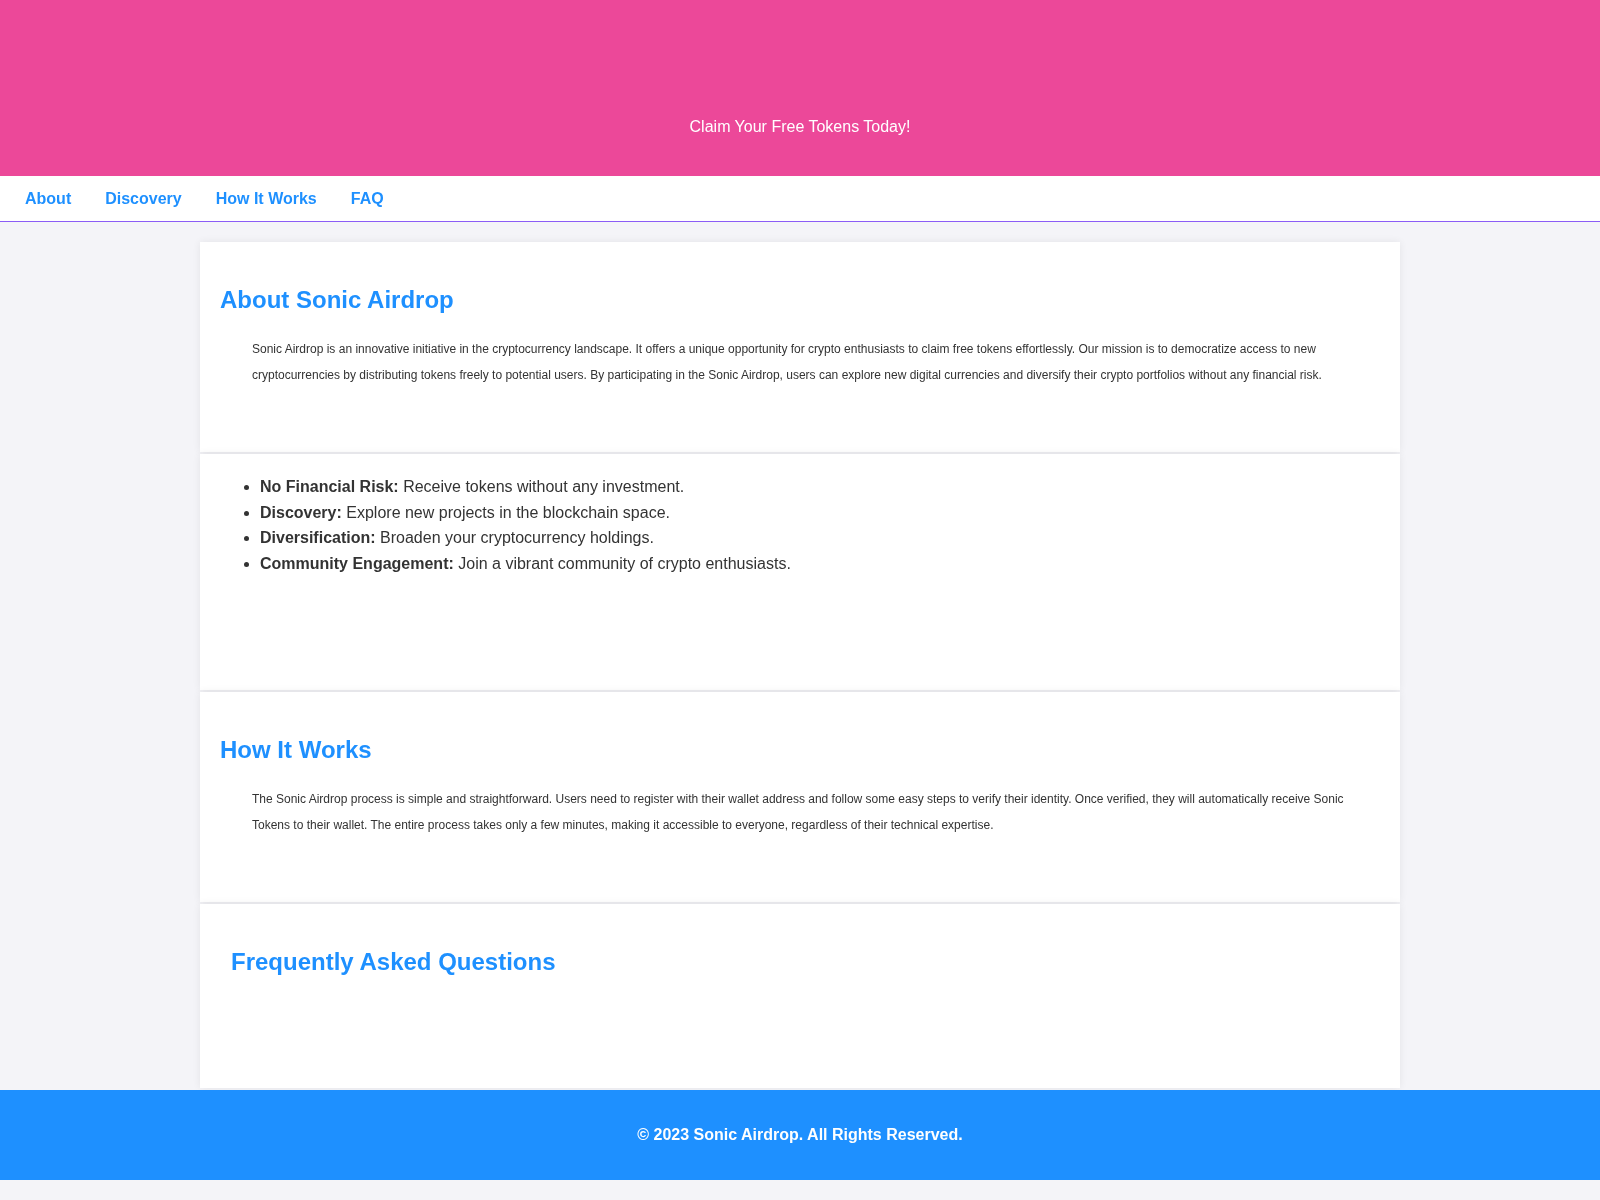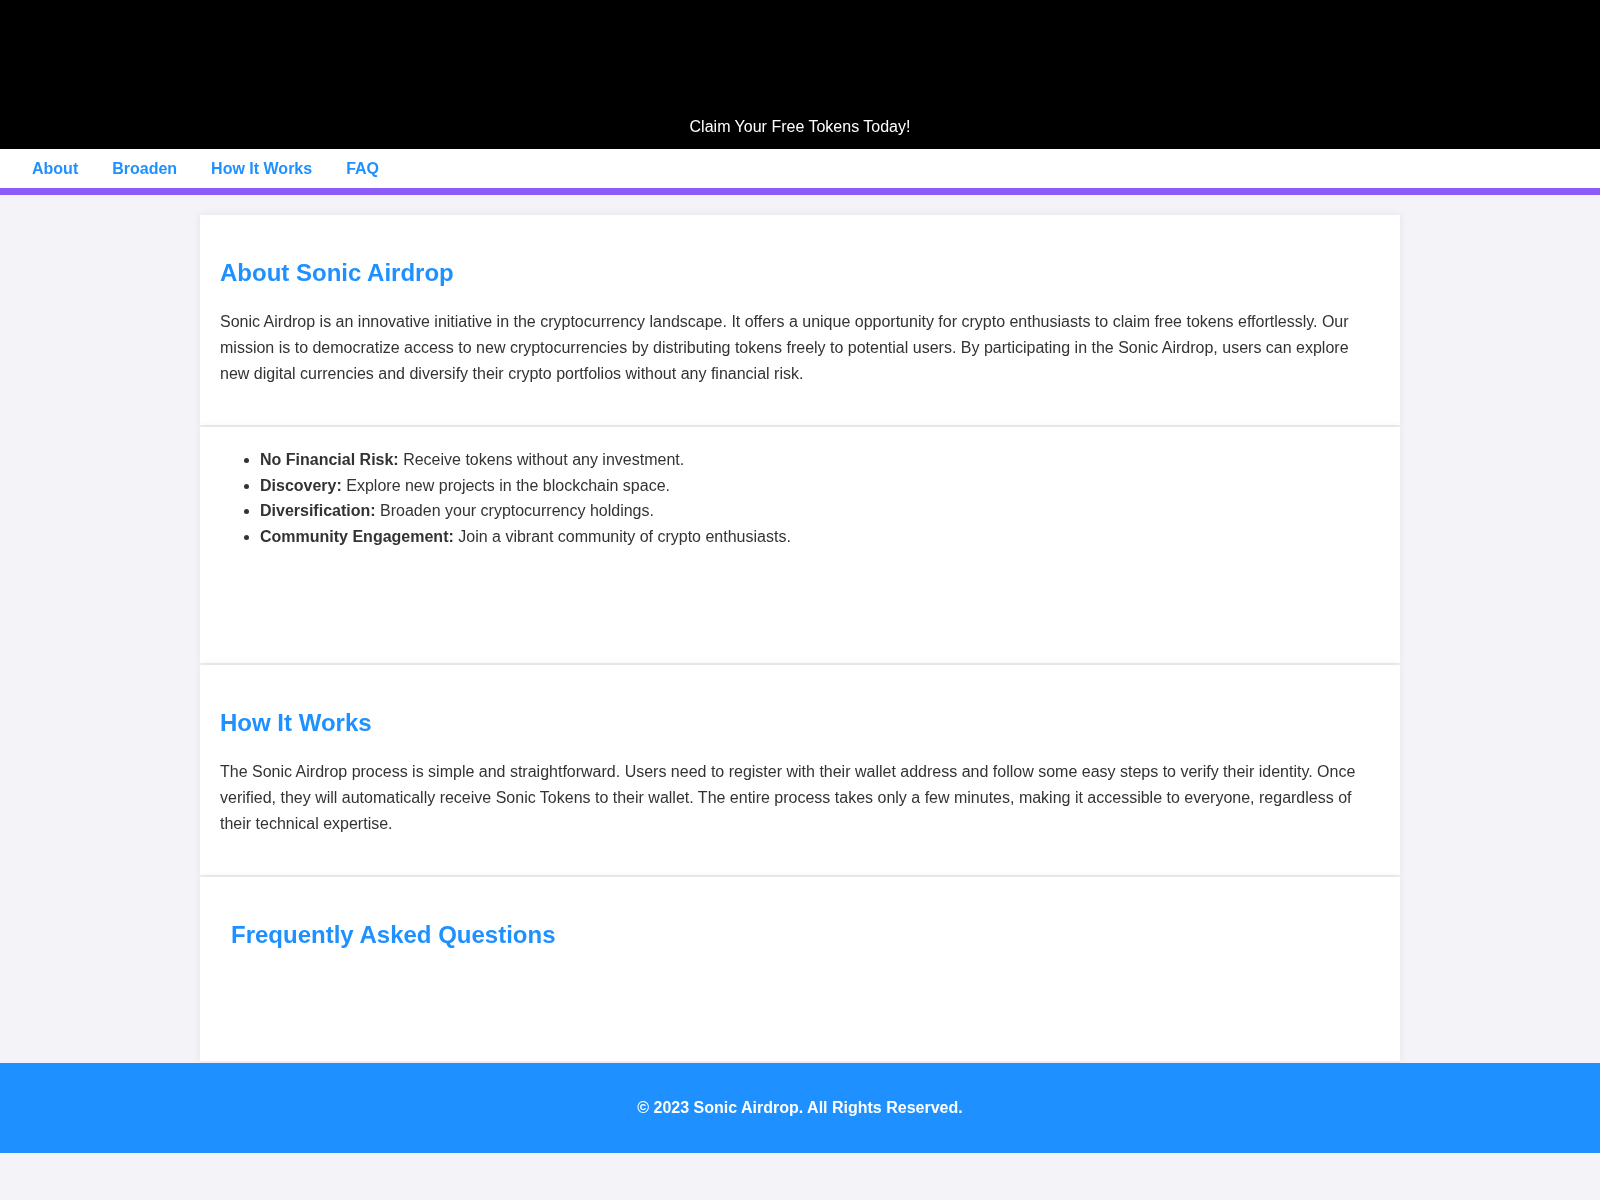--- a/index.html
+++ b/index.html
@@ -4,40 +4,40 @@
   <style>
     * { box-sizing: border-box; margin: 0; padding: 0; }
     html, body {
       width: 1600px;
       min-height: 1200px;
       background: #f4f4f8;
       font-family: "Liberation Sans", sans-serif;
       color: #333333;
     }
     .hero {
-      background: #000000;
-      height: 149px;
+      background: #ec4899;
+      height: 176px;
       position: relative;
       color: #ffffff;
       text-align: center;
     }
     .hero .tagline {
       position: absolute;
       left: 0; right: 0;
       top: 117px;
       font-size: 16px;
       line-height: 19px;
     }
     .nav {
       background: #ffffff;
       height: 46px;
-      border-bottom: 7px solid #8b5cf6;
+      border-bottom: 1px solid #8b5cf6;
       display: flex;
       align-items: center;
-      padding-left: 32px;
+      padding-left: 25px;
     }
     .nav a {
       color: #1e90ff;
       font-weight: bold;
       font-size: 16px;
       text-decoration: none;
       margin-right: 34px;
       line-height: 19px;
       position: relative;
       top: 0px;
@@ -56,23 +56,24 @@
     }
     .card h2 {
       color: #1e90ff;
       font-size: 24px;
       font-weight: bold;
       line-height: 28px;
       margin-top: 24px;
       margin-bottom: 22px;
     }
     .card p {
-      font-size: 16px;
+      font-size: 12px;
       line-height: 26px;
       margin-bottom: 16px;
+      margin-left: 32px;
     }
     .card ul {
       padding-left: 40px;
       margin-bottom: 24px;
     }
     .card li {
       font-size: 16px;
       line-height: 25.5px;
     }
     .card li b { font-weight: bold; }
@@ -94,21 +95,21 @@
   </style>
 </head>
 <body>
 
 <header class="hero">
   <div class="tagline">Claim Your Free Tokens Today!</div>
 </header>
 
 <nav class="nav">
   <a href="#about">About</a>
-  <a href="#benefits">Broaden</a>
+  <a href="#benefits">Discovery</a>
   <a href="#how">How It Works</a>
   <a href="#faq">FAQ</a>
 </nav>
 
 <main class="main">
   <section class="card" id="about">
     <h2>About Sonic Airdrop</h2>
     <p>Sonic Airdrop is an innovative initiative in the cryptocurrency landscape. It offers a unique opportunity for crypto enthusiasts to claim free tokens effortlessly. Our mission is to democratize access to new cryptocurrencies by distributing tokens freely to potential users. By participating in the Sonic Airdrop, users can explore new digital currencies and diversify their crypto portfolios without any financial risk.</p>
   </section>
 

